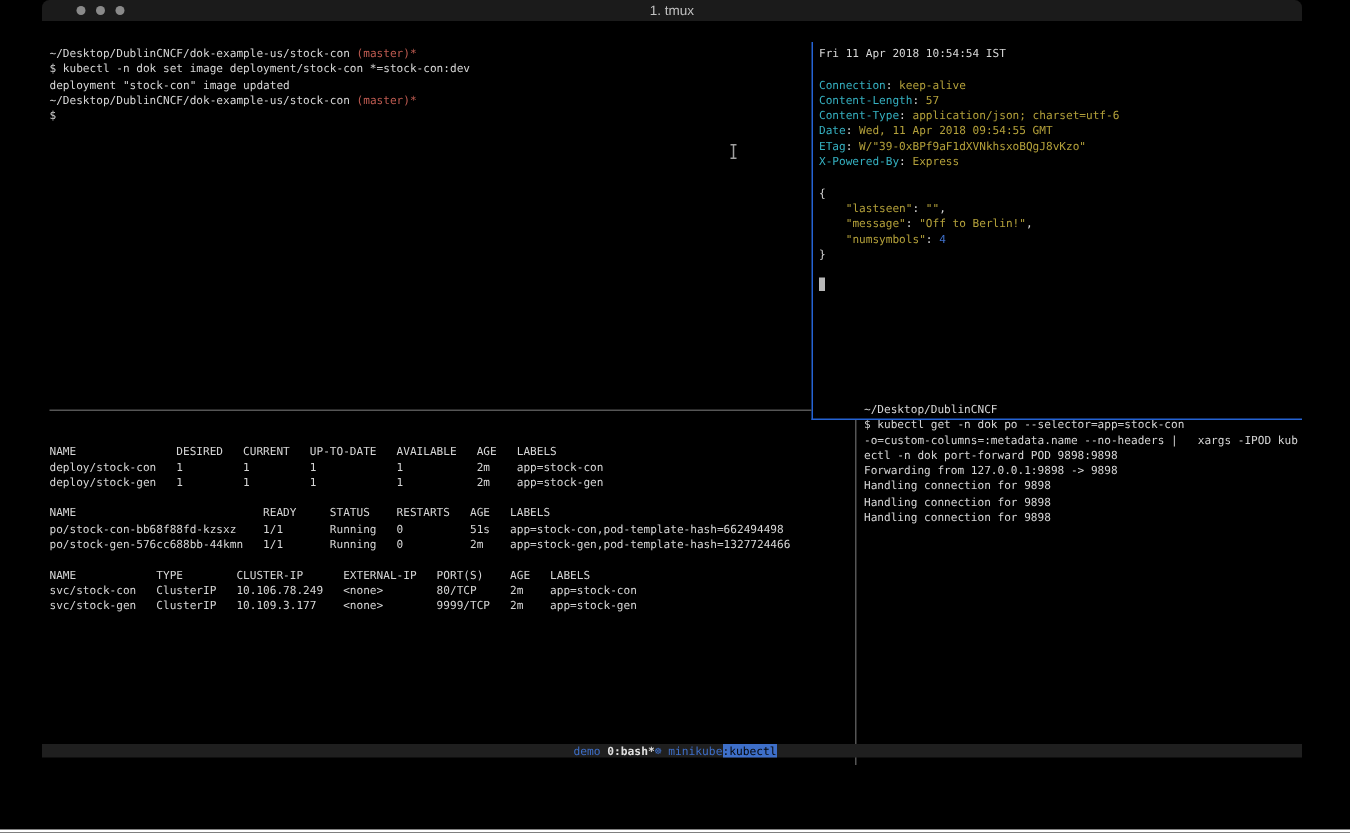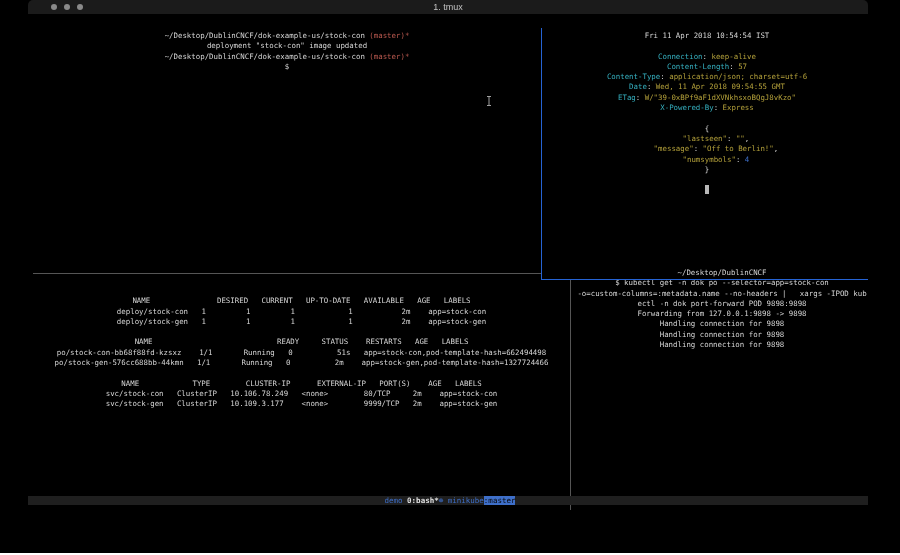--- a/index.html
+++ b/index.html
@@ -13,21 +13,21 @@
   .screen{position:relative;width:900px;height:553px;background:var(--background);overflow:hidden;}
   .window{position:absolute;left:28px;top:0;width:840px;height:505px;}
   .titlebar{position:absolute;left:0;top:0;width:840px;height:14px;background:var(--titlebar-bg);
     border-radius:5px 5px 0 0;display:flex;align-items:center;padding-left:16px;}
   .lights{display:flex;gap:7px;margin-left:7px;}
   .light{width:6px;height:6px;border-radius:50%;background:#8a8a8a;}
   .wtitle{position:absolute;left:0;right:0;text-align:center;font-family:"Liberation Sans",sans-serif;
     font-size:9px;line-height:14px;color:var(--title-fg);}
   .term{position:absolute;left:0;top:14px;width:840px;height:482px;background:#000;}
   .pane{position:absolute;overflow:hidden;font-size:7.4px;line-height:10.3px;color:var(--foreground);}
-  .tline{white-space:pre;height:10.3px;text-align:center;}
+  .tline{white-space:pre;height:10.3px;}
   .c-fg{color:var(--foreground);} .c-cyan{color:var(--cyan);} .c-blue{color:var(--blue);}
   .c-yellow{color:var(--yellow);} .c-red{color:var(--red);}
   .c-cursor{background:var(--cursor);color:var(--cursor);}
   .pane-tl{left:0;top:14px;width:513px;height:245px;padding:3px 0 0 5px;}
   .pane-tr{left:514px;top:14px;width:326px;height:251px;padding:3px 0 0 4px;}
   .pane-bl{left:0;top:260px;width:542px;height:236px;padding:12px 0 0 5px;}
   .pane-br{left:543px;top:250px;width:297px;height:230px;padding:4px 0 0 5px;}
   .bd{position:absolute;}
   .bd-v-active{left:513px;top:14px;width:1px;height:252px;background:var(--border-active);}
   .bd-h-active{left:513px;top:265px;width:327px;height:1px;background:var(--border-active);}
@@ -53,20 +53,21 @@
         <span class="light"></span>
         <span class="light"></span>
         <span class="light"></span>
       </div>
       <div class="wtitle">1. tmux</div>
     </div>
 
     <div class="term">
       <div class="pane pane-tl">
           <div class="tline"><span class="c-fg">~/Desktop/DublinCNCF/dok-example-us/stock-con </span><span class="c-red">(master)*</span></div>
+          <div class="tline"><span class="c-fg">$ kubectl -n dok set image deployment/stock-con *=stock-con:dev</span></div>
           <div class="tline"><span class="c-fg">deployment "stock-con" image updated</span></div>
           <div class="tline"><span class="c-fg">~/Desktop/DublinCNCF/dok-example-us/stock-con </span><span class="c-red">(master)*</span></div>
           <div class="tline"><span class="c-fg">$</span></div>
         </div>
       <div class="pane pane-tr">
           <div class="tline"><span class="c-fg">Fri 11 Apr 2018 10:54:54 IST</span></div>
           <div class="tline"> </div>
           <div class="tline"><span class="c-cyan">Connection</span><span class="c-fg">: </span><span class="c-yellow">keep-alive</span></div>
           <div class="tline"><span class="c-cyan">Content-Length</span><span class="c-fg">: </span><span class="c-yellow">57</span></div>
           <div class="tline"><span class="c-cyan">Content-Type</span><span class="c-fg">: </span><span class="c-yellow">application/json; charset=utf-6</span></div>
@@ -120,18 +121,18 @@
     </div>
 
     <div class="statusbar">
       <div class="sb-left">
         <span class="sb-session">demo</span>
         <span class="sb-window"> 0:bash*</span>
       </div>
       <div class="sb-right">
         <span class="sb-kube">☸</span>
         <span class="sb-kube"> minikube</span>
-        <span class="sb-ns">:master</span>
+        <span class="sb-ns">:kubectl</span>
       </div>
     </div>
 
   </div>
 </div>
 
 </body></html>

